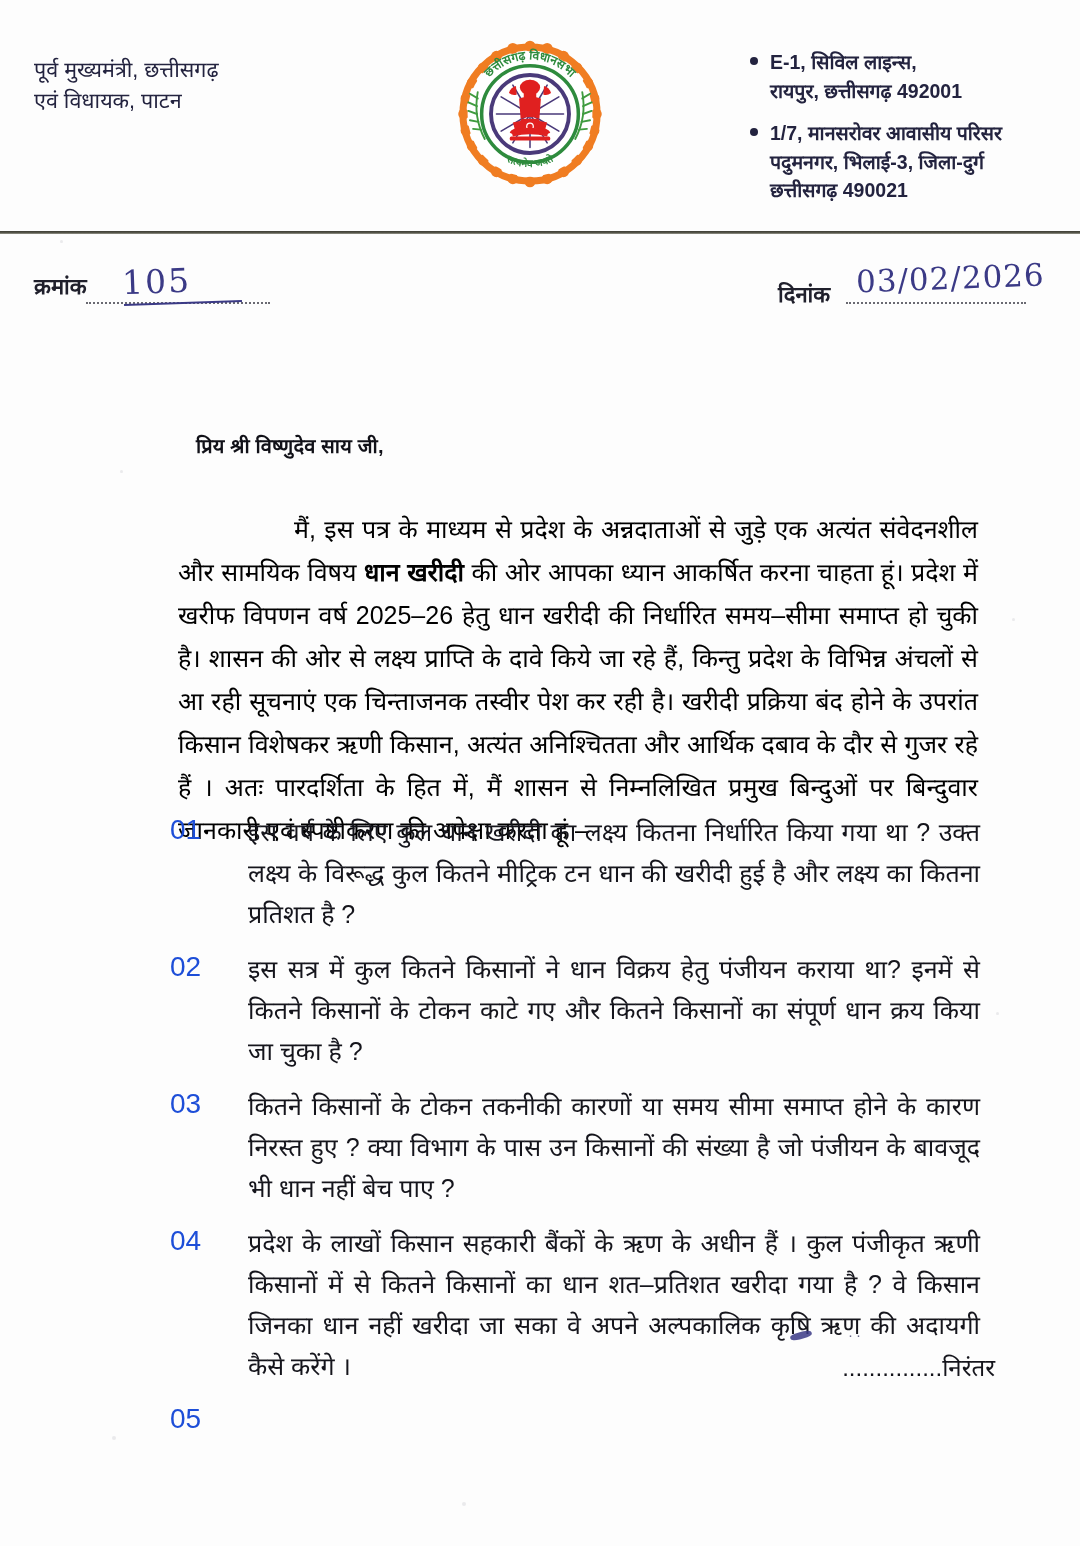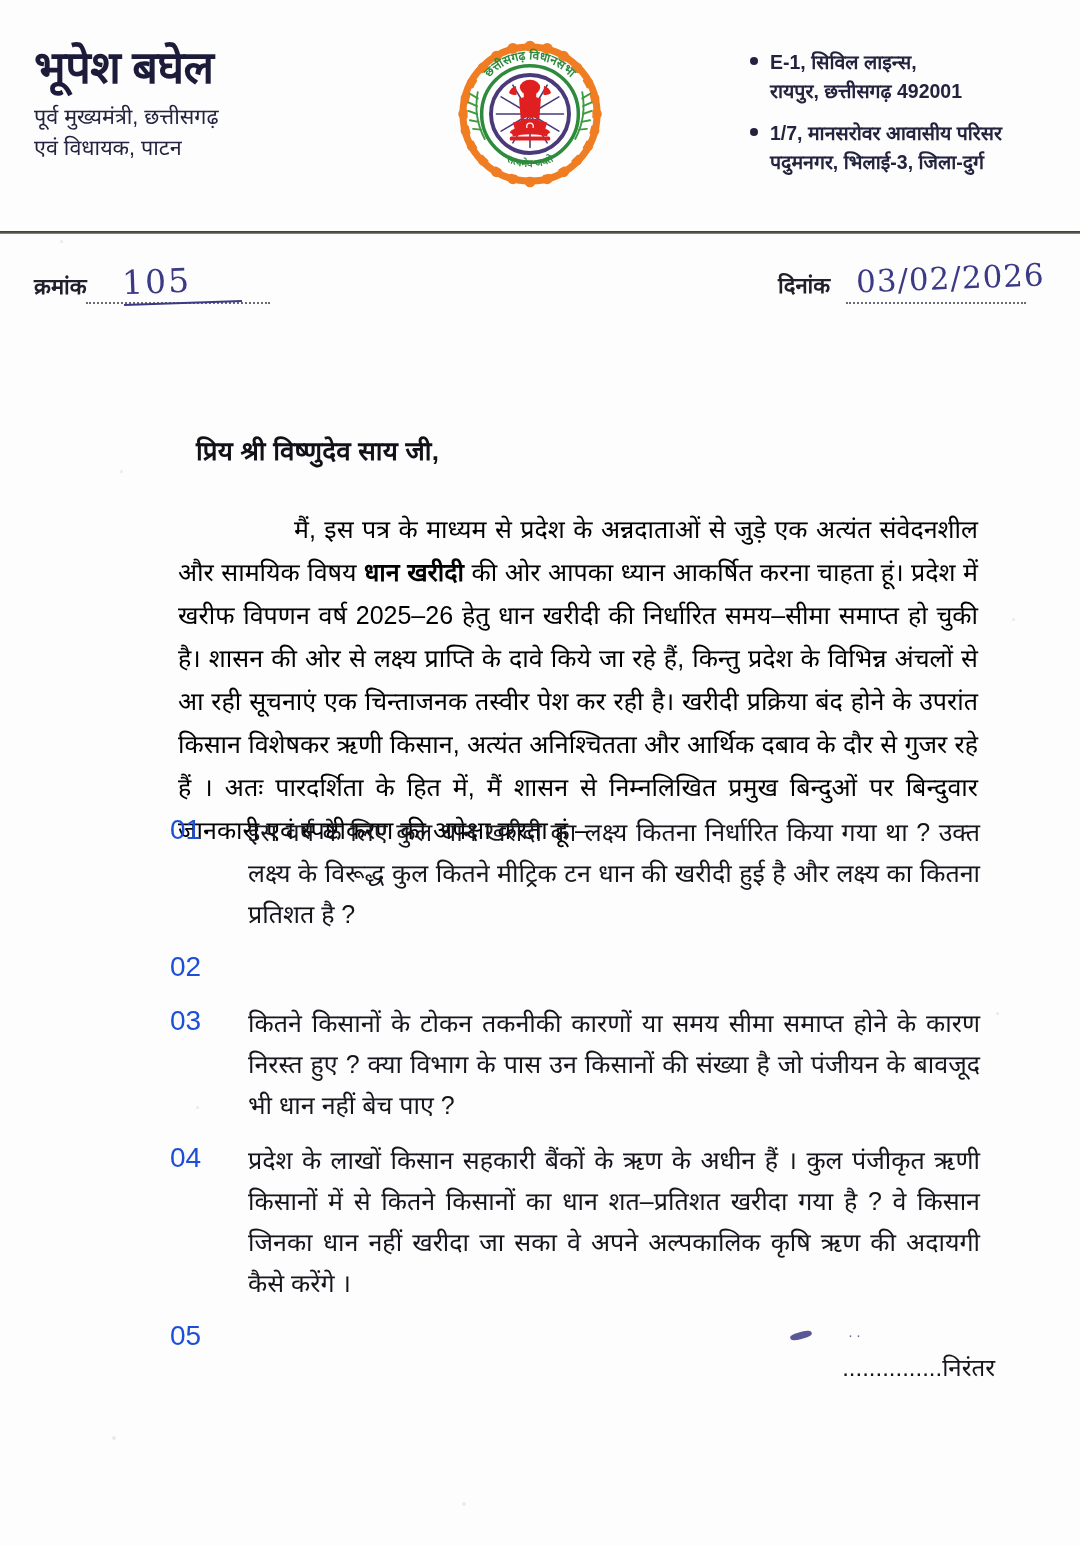--- a/index.html
+++ b/index.html
@@ -107,21 +107,21 @@
     width: 1080px;
     height: 60px;
   }
   .ref-label, .date-label {
     position: absolute;
     font-size: 22px;
     font-weight: bold;
     color: #20202c;
   }
   .ref-label { left: 34px; top: 12px; }
-  .date-label { left: 778px; top: 11px; text-align: right; }
+  .date-label { left: 778px; top: 20px; text-align: right; }
 
   .dotline {
     position: absolute;
     height: 0;
     border-bottom: 2px dotted #6a6a72;
   }
   .ref-dots  { left: 86px;  top: 44px; width: 184px; }
   .date-dots { left: 846px; top: 44px; width: 180px; }
 
   .hand {
@@ -143,21 +143,21 @@
     height: 0;
     border-bottom: 2px solid #3b3a86;
     transform: rotate(-2deg);
   }
 
   
   .salutation {
     position: absolute;
     left: 196px;
     top: 432px;
-    font-size: 26px;
+    font-size: 20px;
     font-weight: bold;
     color: #111118;
     letter-spacing: .2px;
   }
 
   .para {
     position: absolute;
     left: 178px;
     top: 508px;
     width: 800px;
@@ -236,21 +236,20 @@
   <div class="speckle" style="left:196px;top:1106px;width:3px;height:3px;"></div>
   <div class="speckle" style="left:996px;top:1012px;width:3px;height:3px;"></div>
   <div class="speckle" style="left:112px;top:1436px;width:4px;height:4px;"></div>
   <div class="speckle" style="left:462px;top:1502px;width:4px;height:4px;"></div>
 
   <div class="speckle" style="left:60px;top:240px;width:3px;height:3px;"></div>
 
   <div class="header">
 
     <div class="brand">
-      <div class="brand-name">भूपेश बघेल</div>
       <div class="brand-sub">
         <span>पूर्व मुख्यमंत्री, छत्तीसगढ़</span><br>
         <span>एवं विधायक, पाटन</span>
       </div>
     </div>
 
     <div class="emblem-wrap">
       <svg viewBox="0 0 200 200" width="156" height="160" aria-hidden="true">
         <defs>
           <path id="arcTop" d="M 30 100 A 70 70 0 0 1 170 100" fill="none"></path>
@@ -351,20 +350,21 @@
     <div class="address">
       <div class="addr-item">
         <span class="bullet"></span>
         <span class="addr-line">E-1, सिविल लाइन्स,</span>
         <span class="addr-line">रायपुर, छत्तीसगढ़ 492001</span>
       </div>
       <div class="addr-item">
         <span class="bullet"></span>
         <span class="addr-line">1/7, मानसरोवर आवासीय परिसर</span>
         <span class="addr-line">पदुमनगर, भिलाई-3, जिला-दुर्ग</span>
+        <span class="addr-line">छत्तीसगढ़ 490021</span>
       </div>
     </div>
   </div>
 
   <div class="rule"></div>
 
   <div class="refline">
     <div class="ref-label">क्रमांक</div>
     <div class="dotline ref-dots"></div>
     <div class="hand hand-ref">105</div>
@@ -381,20 +381,21 @@
     <span>मैं, इस पत्र के माध्यम से प्रदेश के अन्नदाताओं से जुड़े एक अत्यंत संवेदनशील और सामयिक विषय </span><b>धान खरीदी</b><span> की ओर आपका ध्यान आकर्षित करना चाहता हूं। प्रदेश में खरीफ विपणन वर्ष 2025–26 हेतु धान खरीदी की निर्धारित समय–सीमा समाप्त हो चुकी है। शासन की ओर से लक्ष्य प्राप्ति के दावे किये जा रहे हैं, किन्तु प्रदेश के विभिन्न अंचलों से आ रही सूचनाएं एक चिन्ताजनक तस्वीर पेश कर रही है। खरीदी प्रक्रिया बंद होने के उपरांत किसान विशेषकर ऋणी किसान, अत्यंत अनिश्चितता और आर्थिक दबाव के दौर से गुजर रहे हैं । अतः पारदर्शिता के हित में, मैं शासन से निम्नलिखित प्रमुख बिन्दुओं पर बिन्दुवार जानकारी एवं स्पष्टीकरण की अपेक्षा करता हूं –</span>
   </div>
 
   <div class="points">
     <div class="point">
       <div class="point-num">01</div>
       <div class="point-text">इस वर्ष के लिए कुल धान खरीदी का लक्ष्य कितना निर्धारित किया गया था ? उक्त लक्ष्य के विरूद्ध कुल कितने मीट्रिक टन धान की खरीदी हुई है और लक्ष्य का कितना प्रतिशत है ?</div>
     </div>
     <div class="point">
       <div class="point-num">02</div>
+      <div class="point-text">इस सत्र में कुल कितने किसानों ने धान विक्रय हेतु पंजीयन कराया था? इनमें से कितने किसानों के टोकन काटे गए और कितने किसानों का संपूर्ण धान क्रय किया जा चुका है ?</div>
     </div>
     <div class="point">
       <div class="point-num">03</div>
       <div class="point-text">कितने किसानों के टोकन तकनीकी कारणों या समय सीमा समाप्त होने के कारण निरस्त हुए ? क्या विभाग के पास उन किसानों की संख्या है जो पंजीयन के बावजूद भी धान नहीं बेच पाए ?</div>
     </div>
     <div class="point">
       <div class="point-num">04</div>
       <div class="point-text">प्रदेश के लाखों किसान सहकारी बैंकों के ऋण के अधीन हैं । कुल पंजीकृत ऋणी किसानों में से कितने किसानों का धान शत–प्रतिशत खरीदा गया है ? वे किसान जिनका धान नहीं खरीदा जा सका वे अपने अल्पकालिक कृषि ऋण की अदायगी कैसे करेंगे ।</div>
     </div>
     <div class="point">

